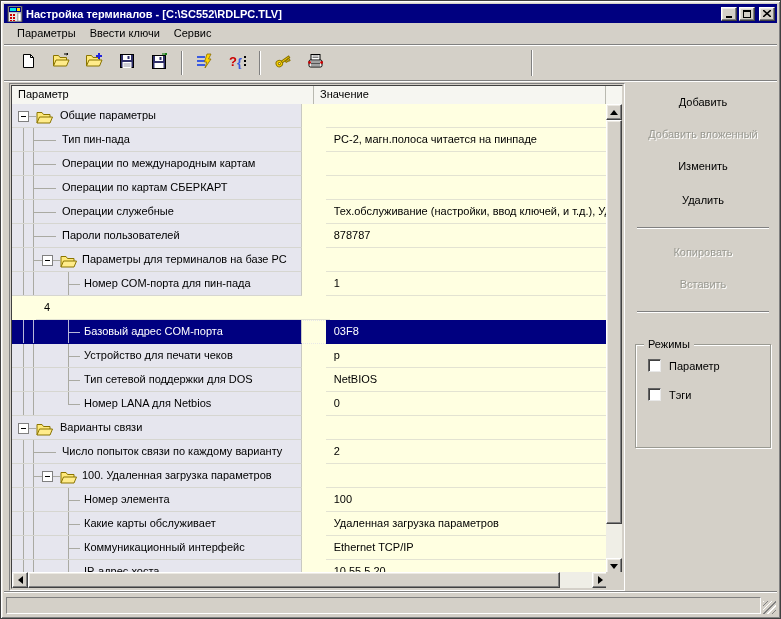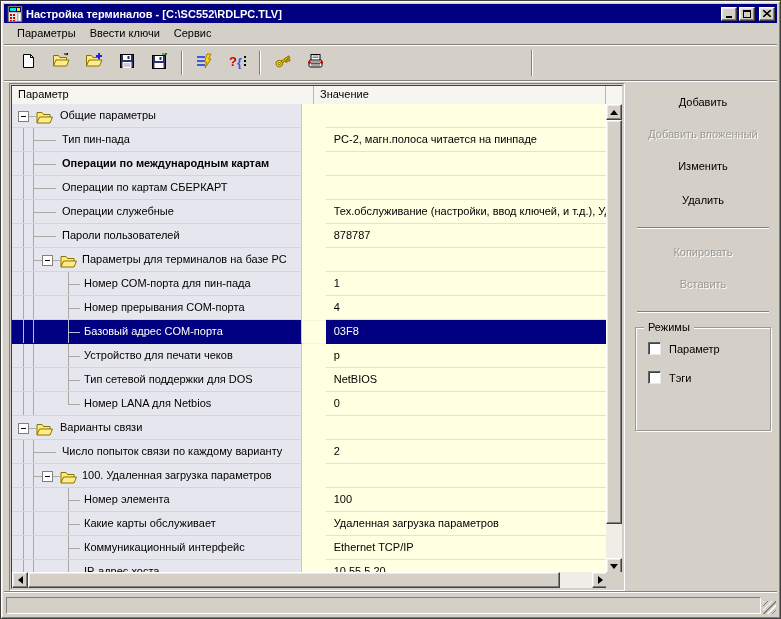--- a/index.html
+++ b/index.html
@@ -60,21 +60,21 @@
   .arr.up{border-bottom:5px solid #000;margin-top:-4px;}
   .arr.down{border-top:5px solid #000;margin-bottom:-4px;}
   .arr.left{border-right:5px solid #000;margin-left:-4px;}
   .arr.right{border-left:5px solid #000;margin-right:-4px;}
   .scorner{position:absolute;right:0;bottom:0;width:16px;height:16px;background:#d4d0c8;}
   
   .side{position:absolute;left:628px;top:80px;width:148px;bottom:30px;}
   .flatbtn{height:22px;margin:0 4px;display:flex;align-items:center;justify-content:center;font-size:11px;color:#000;}
   .flatbtn.disabled{color:#9a9a92;text-shadow:1px 1px 0 #fff;}
   .psep{height:2px;margin:0 8px;border-top:1px solid #808080;border-bottom:1px solid #fff;}
-  .groupbox{position:relative;margin:14px 6px 0 6px;height:104px;border:1px solid #9a9a92;box-shadow:inset 1px 1px 0 #fff, 1px 1px 0 #fff;}
+  .groupbox{position:relative;margin:31px 6px 0 6px;height:104px;border:1px solid #9a9a92;box-shadow:inset 1px 1px 0 #fff, 1px 1px 0 #fff;}
   .groupbox legend{position:absolute;top:-7px;left:8px;background:#d4d0c8;padding:0 4px;font-size:11px;}
   .cbrow{display:flex;align-items:center;margin:14px 0 0 12px;}
   .cbrow + .cbrow{margin-top:16px;}
   .cbox{width:13px;height:13px;background:#fff;border:1px solid;border-color:#636363 #e8e8e8 #e8e8e8 #636363;box-shadow:inset 1px 1px 0 #404040;}
   .cblabel{font-size:11px;margin-left:8px;}
   
   .statusbar{position:absolute;left:3px;right:3px;bottom:3px;height:21px;}
   .statusfield{position:absolute;left:2px;right:16px;top:3px;bottom:1px;border:1px solid;border-color:#808080 #fff #fff #808080;}
   .grip{position:absolute;right:1px;bottom:1px;width:13px;height:13px;
     background:repeating-linear-gradient(135deg,#fff 0 1px,#d4d0c8 1px 3px,#808080 3px 4px,#d4d0c8 4px 6px);}
@@ -244,21 +244,21 @@
               <div class="ttick" style="left: 21px; width: 23px;"></div>
               <div class="tlabel" style="left: 50px;">Тип пин-пада</div>
             </div>
             <div class="cell-v">PC-2, магн.полоса читается на пинпаде</div>
           </div>
           <div class="grow">
             <div class="cell-p">
               <div class="tline" style="left: 11px;"></div>
               <div class="tline" style="left: 21px;"></div>
               <div class="ttick" style="left: 21px; width: 23px;"></div>
-              <div class="tlabel" style="left: 50px; font-weight: bold;">Операции по международным картам</div>
+              <div class="tlabel" style="left: 50px;">Операции по международным картам</div>
             </div>
             <div class="cell-v"></div>
           </div>
           <div class="grow">
             <div class="cell-p">
               <div class="tline" style="left: 11px;"></div>
               <div class="tline" style="left: 21px;"></div>
               <div class="ttick" style="left: 21px; width: 23px;"></div>
               <div class="tlabel" style="left: 50px;">Операции по картам СБЕРКАРТ</div>
             </div>
@@ -303,27 +303,20 @@
             <div class="cell-p">
               <div class="tline" style="left: 11px;"></div>
               <div class="tline" style="left: 21px;"></div>
               <div class="tline" style="left: 56px;"></div>
               <div class="ttick" style="left: 56px; width: 12px;"></div>
               <div class="tlabel" style="left: 72px;">Номер COM-порта для пин-пада</div>
             </div>
             <div class="cell-v">1</div>
           </div>
           <div class="grow">
-            <div class="cell-p">
-              <div class="tline" style="left: 11px;"></div>
-              <div class="tline" style="left: 21px;"></div>
-              <div class="tline" style="left: 56px;"></div>
-              <div class="ttick" style="left: 56px; width: 12px;"></div>
-              <div class="tlabel" style="left: 72px;">Номер прерывания COM-порта</div>
-            </div>
             <div class="cell-v">4</div>
           </div>
           <div class="grow sel">
             <div class="cell-p">
               <div class="tline" style="left: 11px;"></div>
               <div class="tline" style="left: 21px;"></div>
               <div class="tline" style="left: 56px;"></div>
               <div class="ttick" style="left: 56px; width: 12px;"></div>
               <div class="tlabel" style="left: 72px;">Базовый адрес COM-порта</div>
             </div>

